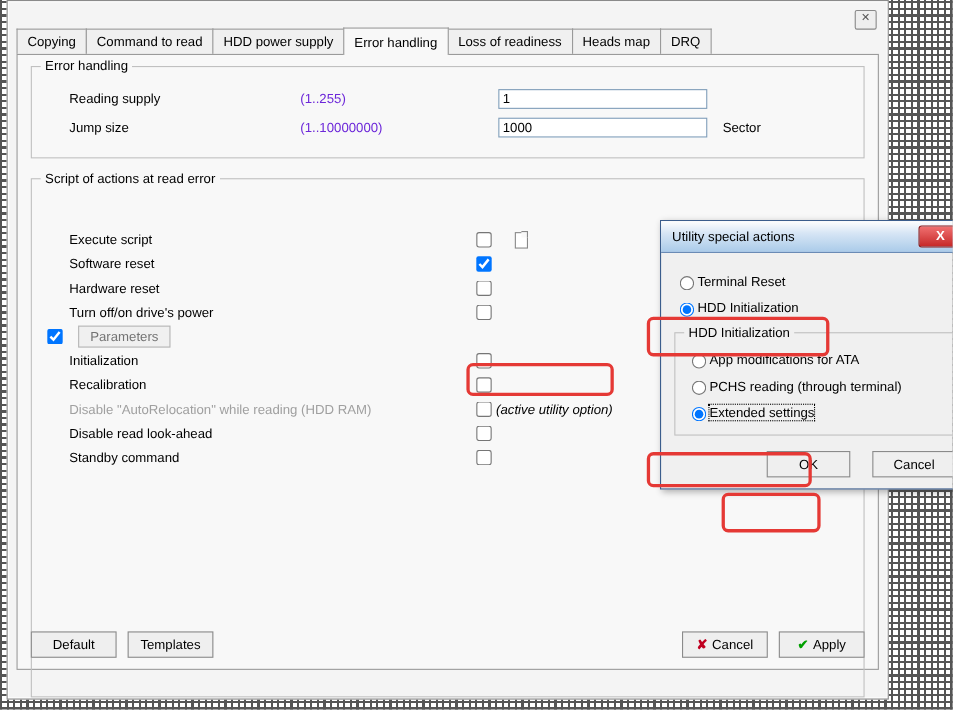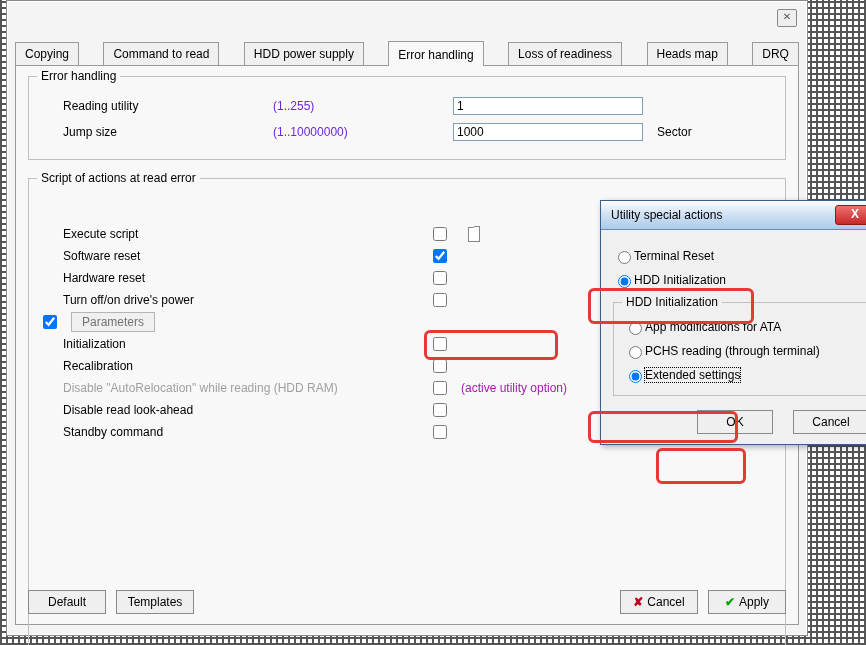--- a/index.html
+++ b/index.html
@@ -18,21 +18,21 @@
     background:#f4f4f4;border:1px solid #8a8a8a;
     box-shadow:0 0 0 1px #fff inset;
     padding:8px 8px 0 8px;box-sizing:border-box;
   }
   .dlg-close{
     position:absolute;right:10px;top:8px;width:18px;height:16px;
     border:1px solid #888;background:#eee;border-radius:2px;
     font-size:10px;line-height:14px;text-align:center;color:#555;
   }
   
-  .tabs{display:flex;align-items:flex-end;margin-top:32px;justify-content:space-between;}
+  .tabs{display:flex;align-items:flex-end;margin-top:16px;}
   .tab{
     border:1px solid #9a9a9a;border-bottom:none;background:#f0f0f0;
     padding:4px 9px;position:relative;white-space:nowrap;cursor:default;
   }
   .tab+.tab{margin-left:-1px;}
   .tab.sel{background:#f8f8f8;z-index:2;padding-top:6px;margin-bottom:-1px;}
   .tabbody{
     border:1px solid #9a9a9a;background:#f8f8f8;height:560px;
     box-sizing:border-box;padding:10px 12px;position:relative;
   }
@@ -50,21 +50,21 @@
   .after{padding-left:14px;}
   
   .srow{display:flex;align-items:center;height:22px;}
   .slbl{width:370px;padding-left:20px;}
   .disabled{color:#a0a0a0;}
   .ck{width:14px;height:14px;margin:0;}
   .params-btn{
     margin-left:14px;border:1px solid #b5b5b5;background:#f0f0f0;
     color:#737373;height:20px;padding:0 10px;font:inherit;cursor:pointer;
   }
-  .active-opt{margin-left:14px;color:#a21caf;}
+  .active-opt{margin-left:4px;color:#000000;font-style:italic;}
   .doc-icon{margin-left:18px;display:inline-block;width:16px;height:16px;position:relative;}
   .doc-icon::before{content:"";position:absolute;left:3px;top:1px;width:10px;height:13px;border:1px solid #888;background:#fff;}
   .doc-icon::after{content:"";position:absolute;right:1px;top:0;width:5px;height:5px;border:1px solid #888;border-left:none;border-bottom:none;background:#f8f8f8;}
   
   .bottom{position:absolute;left:12px;right:12px;bottom:10px;display:flex;align-items:center;}
   .btn{
     min-width:78px;height:24px;border:1px solid #8a8a8a;background:#efefef;
     font:inherit;padding:0 10px;cursor:pointer;
   }
   .btn+.btn{margin-left:10px;}
@@ -113,21 +113,21 @@
       <div class="tab">Loss of readiness</div>
       <div class="tab">Heads map</div>
       <div class="tab">DRQ</div>
     </div>
 
   <div class="tabbody">
 
     <div class="fs">
       <span class="legend">Error handling</span>
       <div class="row">
-        <span class="lbl">Reading utility</span>
+        <span class="lbl">Reading supply</span>
         <span class="hint">(1..255)</span>
         <input class="txt" value="1" style="">
       </div>
       <div class="row">
         <span class="lbl">Jump size</span>
         <span class="hint">(1..10000000)</span>
         <input class="txt" value="1000" style="">
         <span class="after">Sector</span>
       </div>
     </div>

